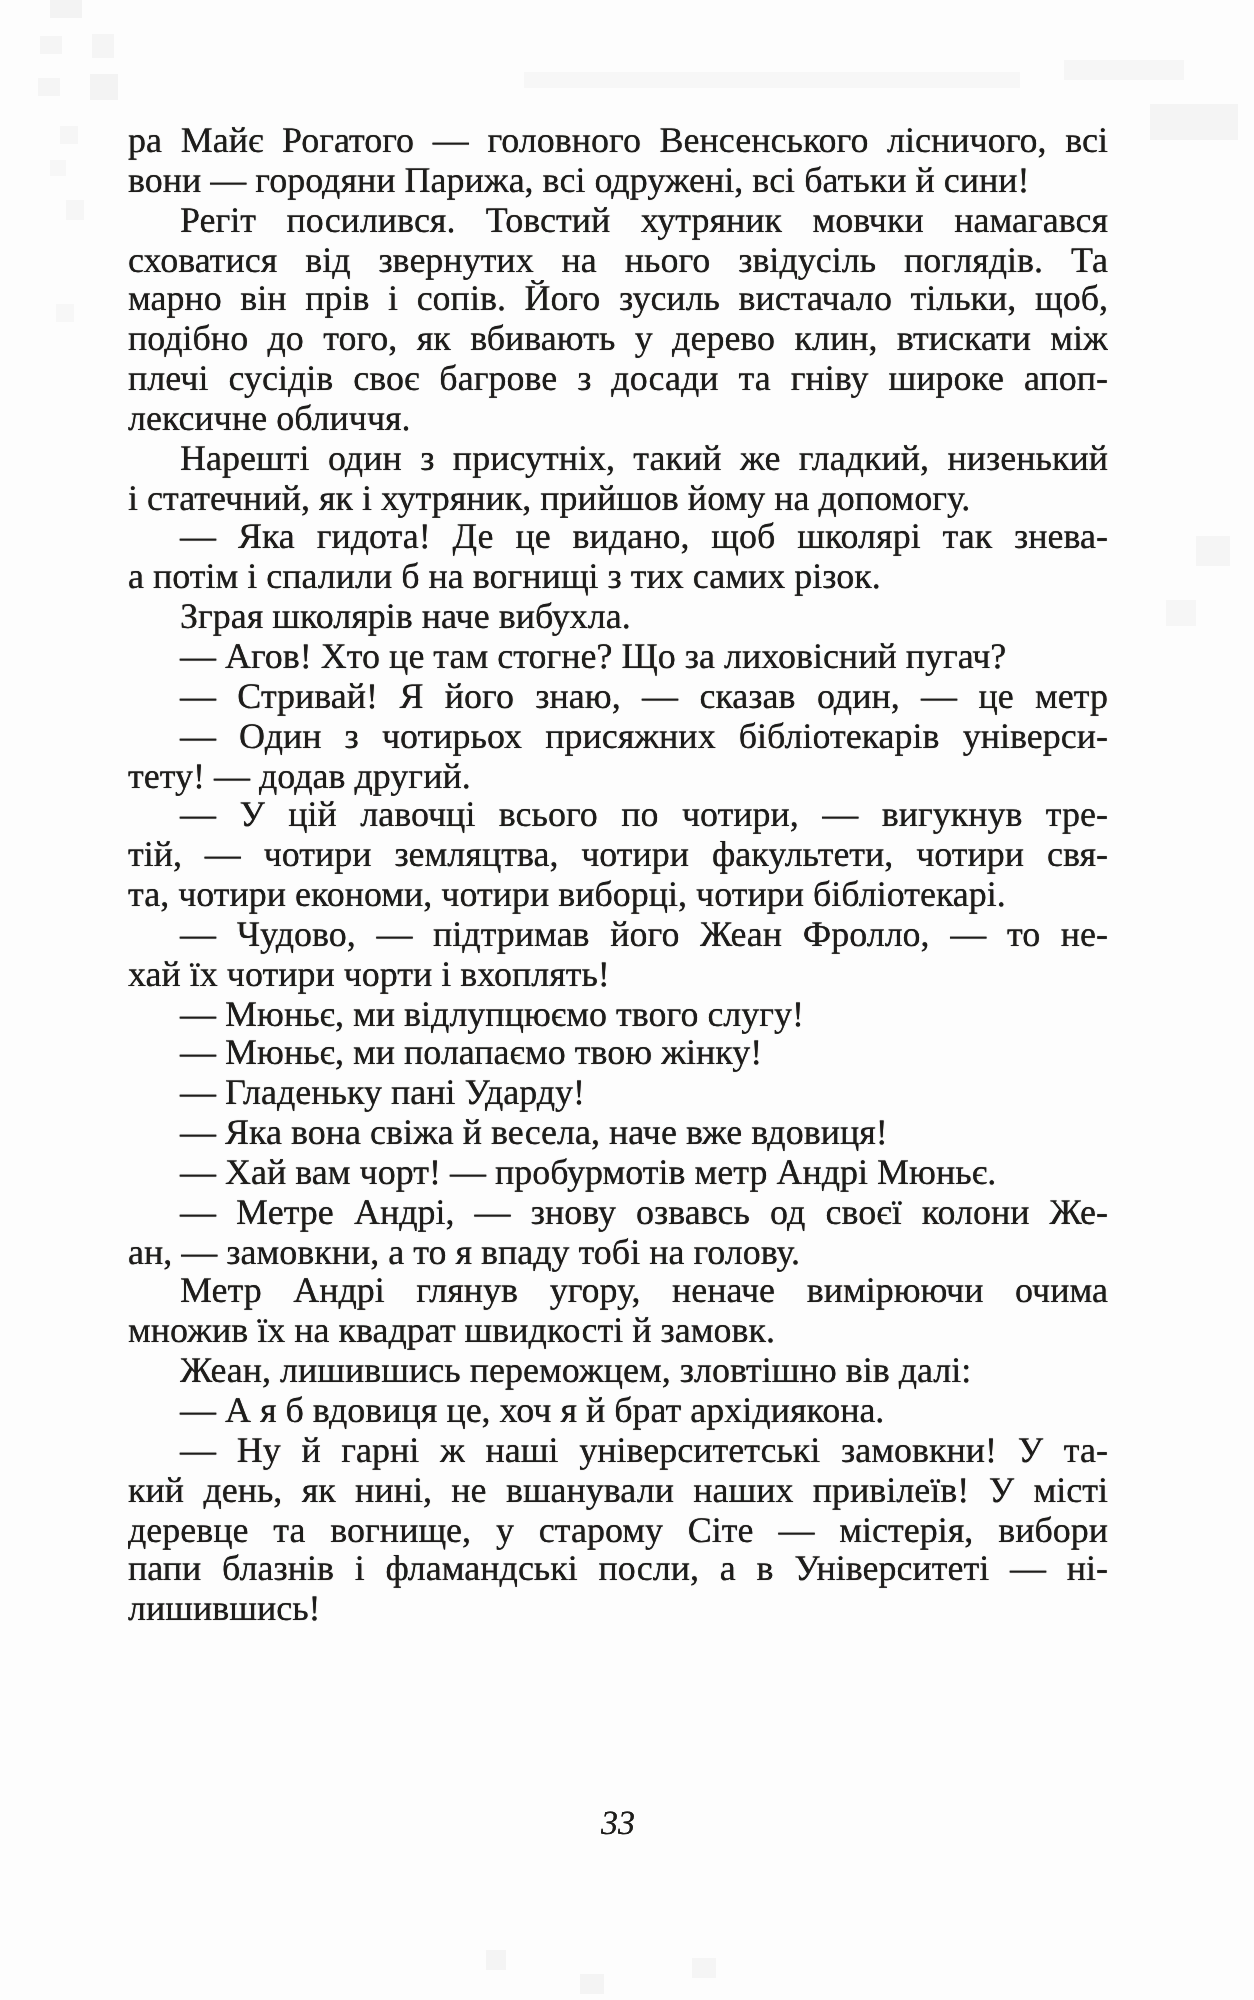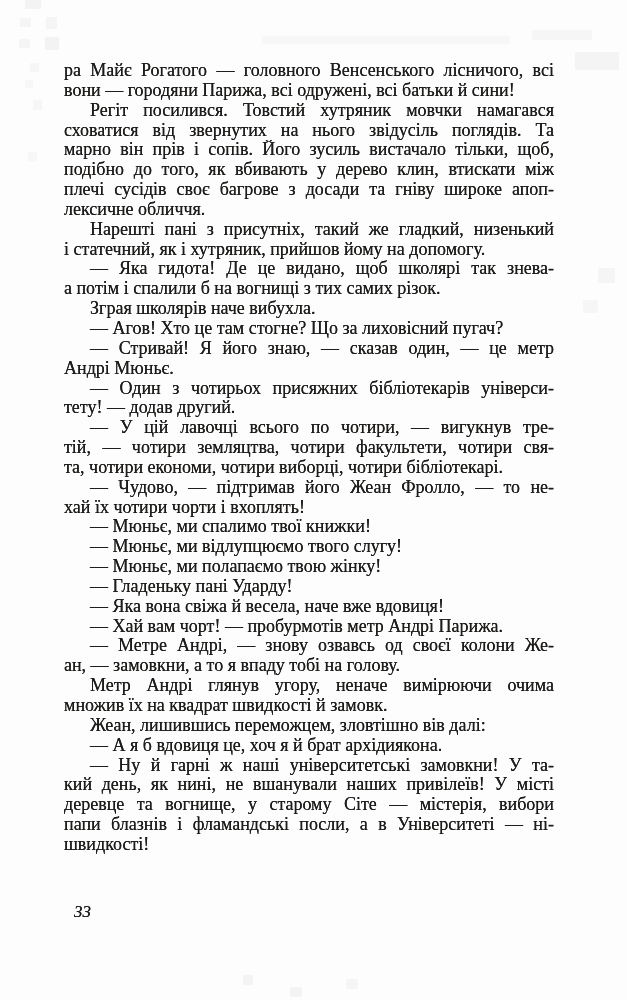--- a/index.html
+++ b/index.html
@@ -25,21 +25,22 @@
   .line {
     height: 19.85px;
     overflow: hidden;
     text-align: justify;
     text-align-last: justify;
   }
   .line.end { text-align-last: left; }     
   .line.indent { text-indent: 26px; }      
   .page-number {
     position: absolute;
-    left: 74px; top: 902px; width: 490px;
+    left: 64px; top: 902px; width: 490px;
+    text-align: center;
     font-style: italic;
     font-size: 17px;
     text-shadow: 0 0 0.3px currentColor;
   }
   .artifacts .smudge { position: absolute; }
 </style>
 </head>
 <body>
 
 <div class="page">
@@ -68,49 +69,47 @@
   <div class="text-block">
 
   <div class="line">ра Майє Рогатого — головного Венсенського лісничого, всі</div>
       <div class="line end">вони — городяни Парижа, всі одружені, всі батьки й сини!</div>
       <div class="line indent">Регіт посилився. Товстий хутряник мовчки намагався</div>
       <div class="line">сховатися від звернутих на нього звідусіль поглядів. Та</div>
       <div class="line">марно він прів і сопів. Його зусиль вистачало тільки, щоб,</div>
       <div class="line">подібно до того, як вбивають у дерево клин, втискати між</div>
       <div class="line">плечі сусідів своє багрове з досади та гніву широке апоп-</div>
       <div class="line end">лексичне обличчя.</div>
-      <div class="line indent">Нарешті пані з присутніх, такий же гладкий, низенький</div>
+      <div class="line indent">Нарешті один з присутніх, такий же гладкий, низенький</div>
       <div class="line end">і статечний, як і хутряник, прийшов йому на допомогу.</div>
       <div class="line indent">— Яка гидота! Де це видано, щоб школярі так знева-</div>
       <div class="line end">а потім і спалили б на вогнищі з тих самих різок.</div>
       <div class="line indent end">Зграя школярів наче вибухла.</div>
       <div class="line indent end">— Агов! Хто це там стогне? Що за лиховісний пугач?</div>
       <div class="line indent">— Стривай! Я його знаю, — сказав один, — це метр</div>
-      <div class="line end">Андрі Мюньє.</div>
       <div class="line indent">— Один з чотирьох присяжних бібліотекарів універси-</div>
       <div class="line end">тету! — додав другий.</div>
       <div class="line indent">— У цій лавочці всього по чотири, — вигукнув тре-</div>
       <div class="line">тій, — чотири земляцтва, чотири факультети, чотири свя-</div>
       <div class="line end">та, чотири економи, чотири виборці, чотири бібліотекарі.</div>
       <div class="line indent">— Чудово, — підтримав його Жеан Фролло, — то не-</div>
       <div class="line end">хай їх чотири чорти і вхоплять!</div>
-      <div class="line indent end">— Мюньє, ми спалимо твої книжки!</div>
       <div class="line indent end">— Мюньє, ми відлупцюємо твого слугу!</div>
       <div class="line indent end">— Мюньє, ми полапаємо твою жінку!</div>
       <div class="line indent end">— Гладеньку пані Ударду!</div>
       <div class="line indent end">— Яка вона свіжа й весела, наче вже вдовиця!</div>
-      <div class="line indent end">— Хай вам чорт! — пробурмотів метр Андрі Парижа.</div>
+      <div class="line indent end">— Хай вам чорт! — пробурмотів метр Андрі Мюньє.</div>
       <div class="line indent">— Метре Андрі, — знову озвавсь од своєї колони Же-</div>
       <div class="line end">ан, — замовкни, а то я впаду тобі на голову.</div>
       <div class="line indent">Метр Андрі глянув угору, неначе вимірюючи очима</div>
       <div class="line end">множив їх на квадрат швидкості й замовк.</div>
       <div class="line indent end">Жеан, лишившись переможцем, зловтішно вів далі:</div>
       <div class="line indent end">— А я б вдовиця це, хоч я й брат архідиякона.</div>
       <div class="line indent">— Ну й гарні ж наші університетські замовкни! У та-</div>
       <div class="line">кий день, як нині, не вшанували наших привілеїв! У місті</div>
       <div class="line">деревце та вогнище, у старому Сіте — містерія, вибори</div>
       <div class="line">папи блазнів і фламандські посли, а в Університеті — ні-</div>
-      <div class="line end">швидкості!</div>
+      <div class="line end">лишившись!</div>
     </div>
 
   <div class="page-number">33</div>
 
 </div>
 
 </body></html>

